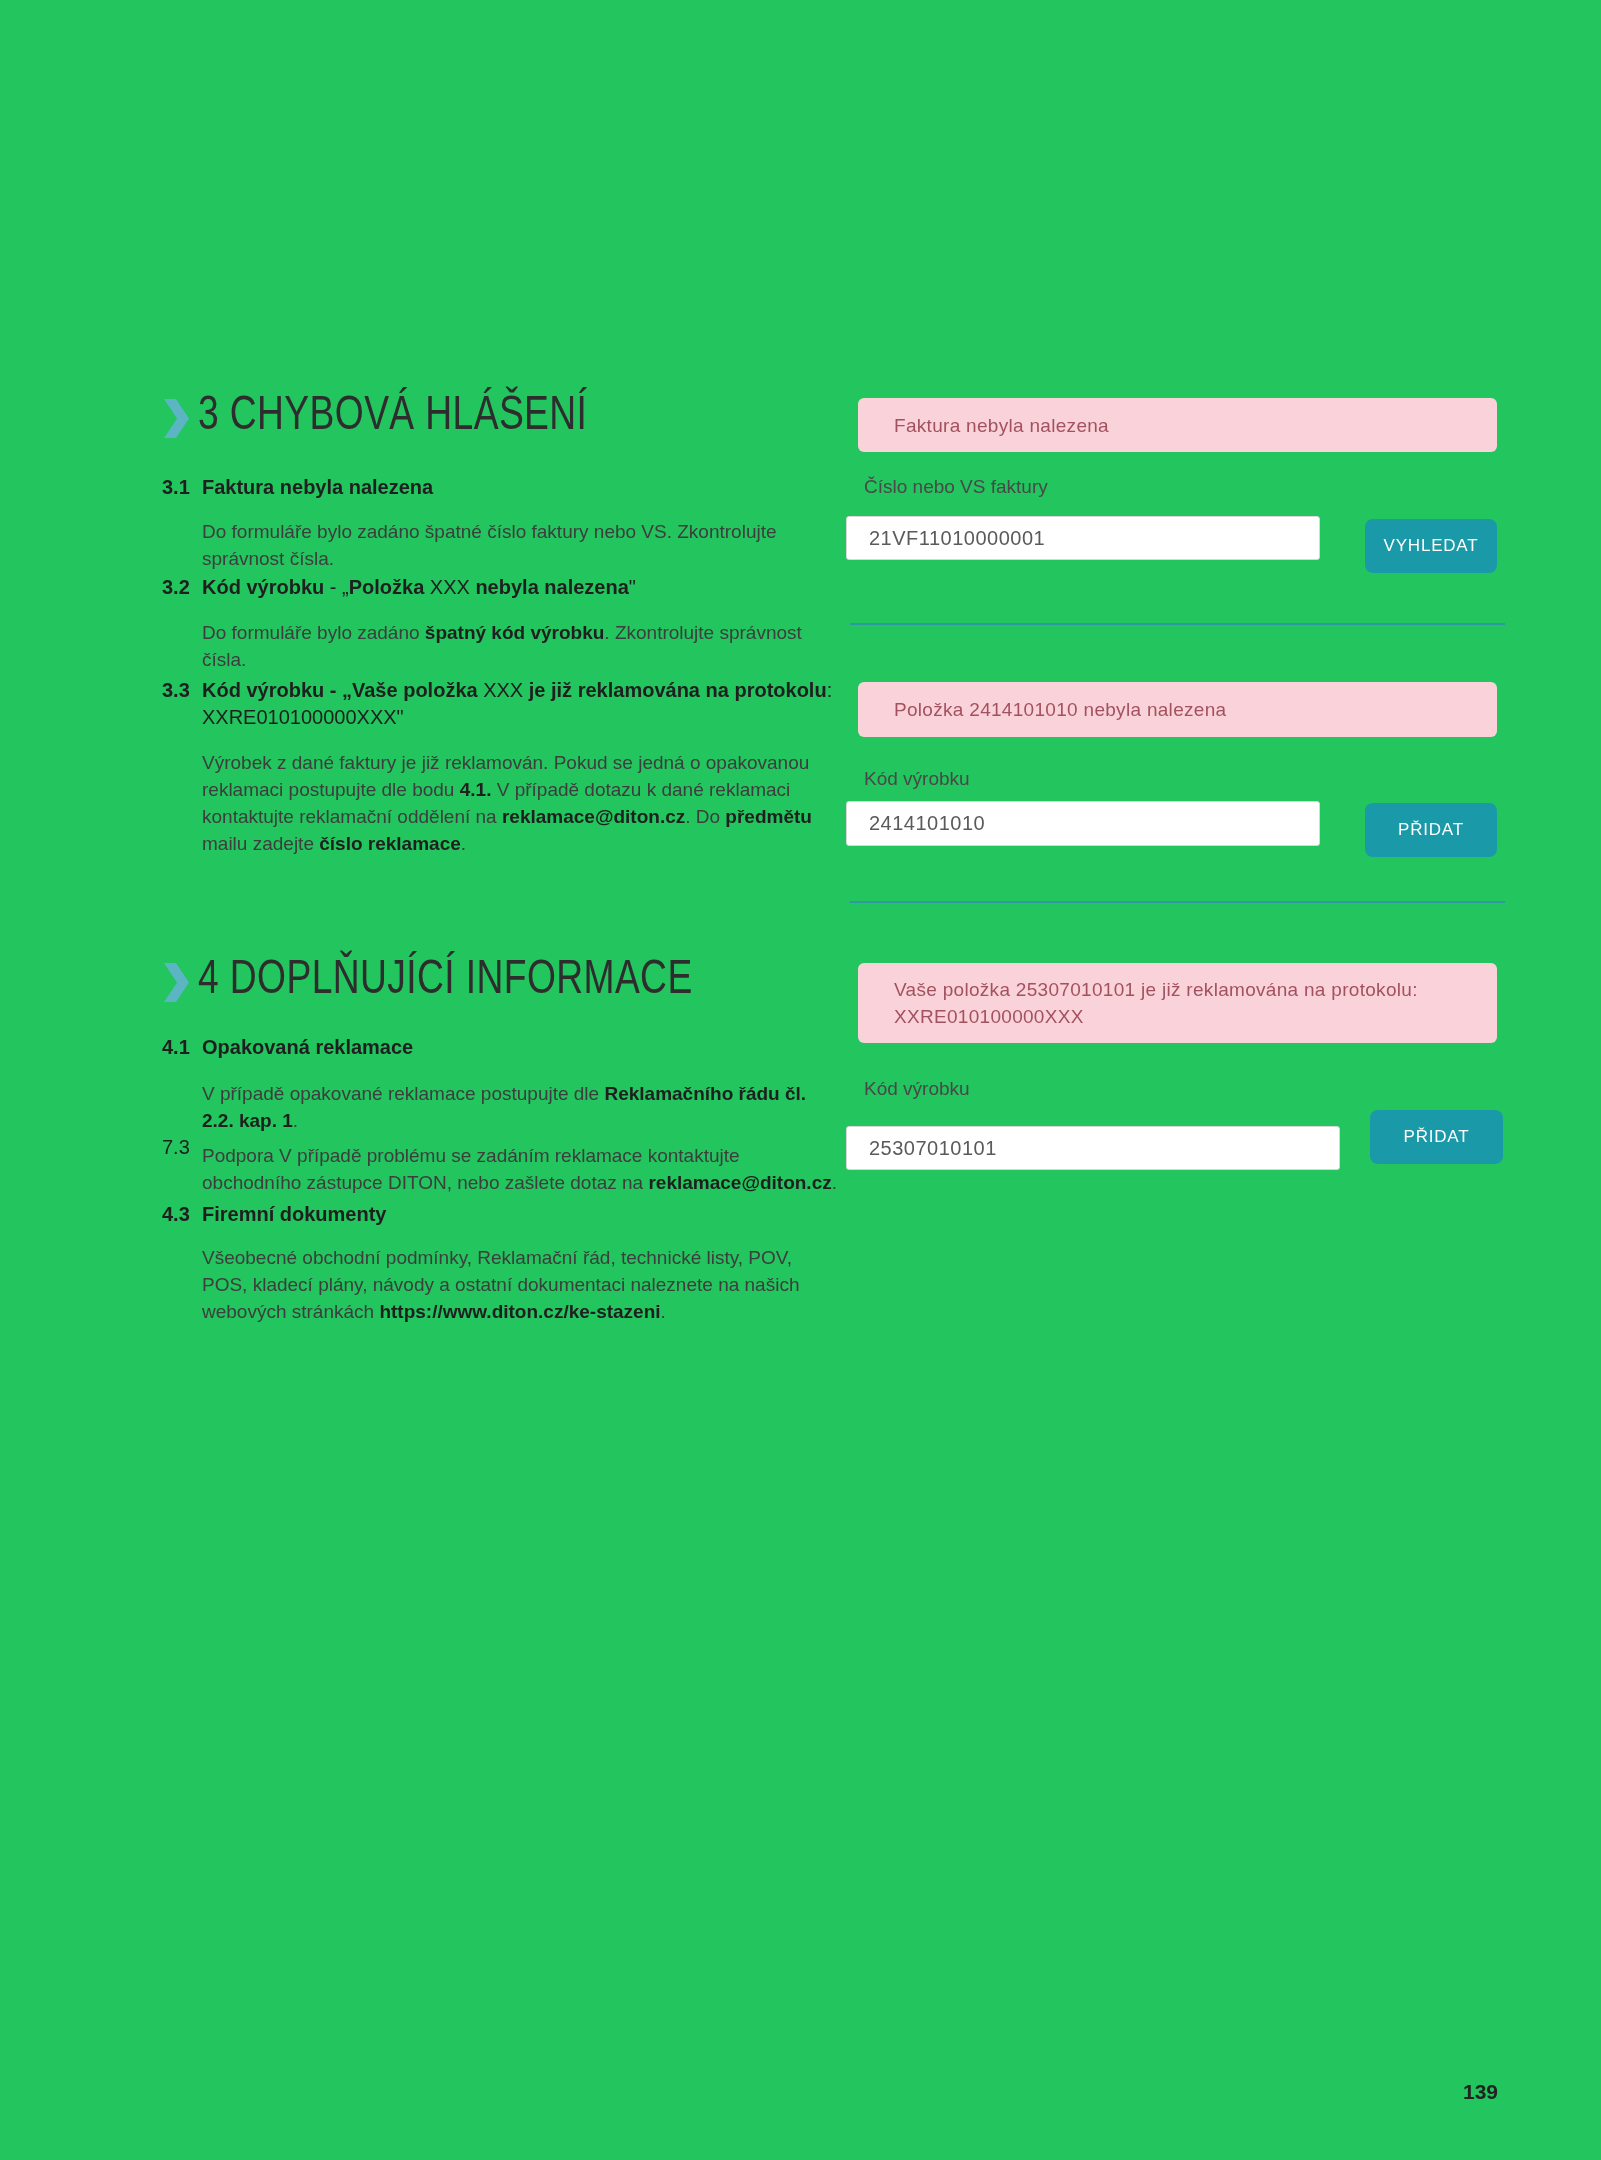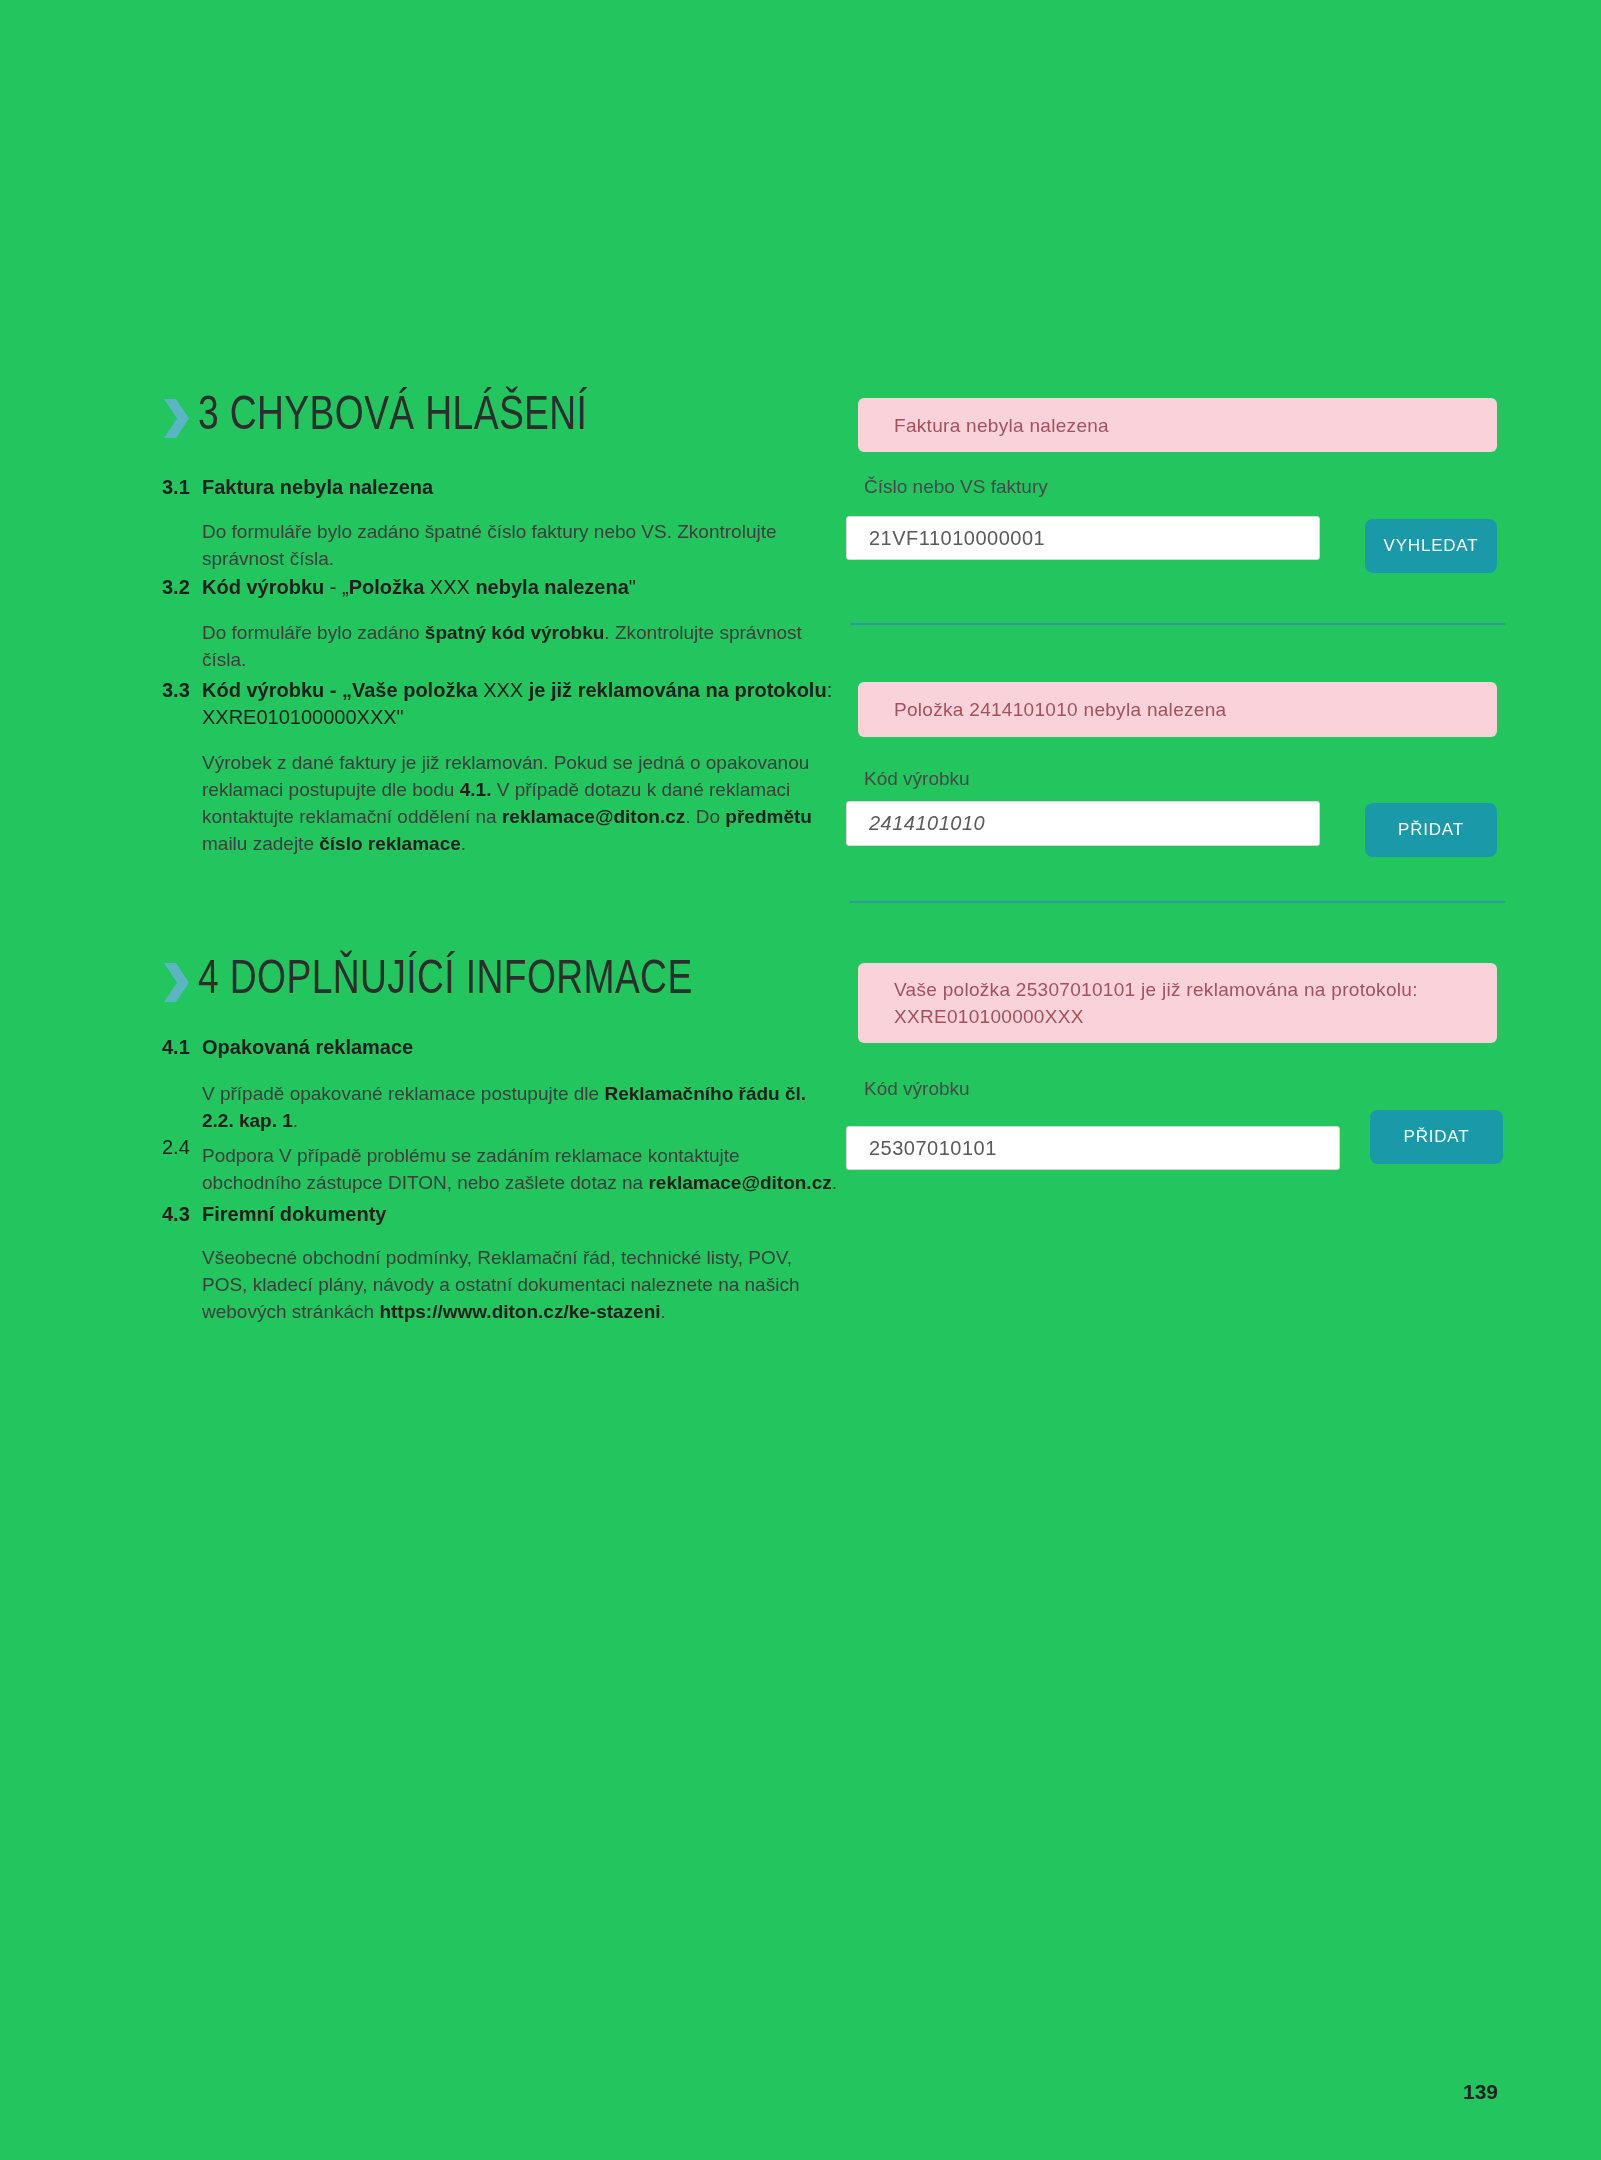--- a/index.html
+++ b/index.html
@@ -86,21 +86,21 @@
 
   <div class="inum b" style="top:1034px">4.1</div>
   <div class="ititle rich" style="top:1034px">
       <div class="tline"><span class="b">Opakovaná reklamace</span></div>
     </div>
   <div class="para rich" style="top:1072px">
       <div class="tline"><span>V případě opakované reklamace postupujte dle </span><span class="b">Reklamačního řádu čl.</span></div>
       <div class="tline"><span class="b">2.2. kap. 1</span><span>.</span></div>
     </div>
 
-  <div class="inum" style="top:1134px">2.4</div>
+  <div class="inum" style="top:1134px">7.3</div>
   <div class="para rich" style="top:1134px">
       <div class="tline"><span>Podpora V případě problému se zadáním reklamace kontaktujte</span></div>
       <div class="tline"><span>obchodního zástupce DITON, nebo zašlete dotaz na </span><span class="b">reklamace@diton.cz</span><span>.</span></div>
     </div>
 
   <div class="inum b" style="top:1201px">4.3</div>
   <div class="ititle rich" style="top:1201px">
       <div class="tline"><span class="b">Firemní dokumenty</span></div>
     </div>
   <div class="para rich" style="top:1236px">
@@ -114,21 +114,21 @@
   </div>
   <div class="flabel" style="top:476px">Číslo nebo VS faktury</div>
   <input class="finput" style="top: 516px;" value="21VF11010000001">
   <button class="fbutton" style="left:1365px;top:519px">VYHLEDAT</button>
   <div class="divider" style="top:623px"></div>
 
   <div class="banner" style="top:682px;height:55px">
     <div class="bline">Položka 2414101010 nebyla nalezena</div>
   </div>
   <div class="flabel" style="top:768px">Kód výrobku</div>
-  <input class="finput" style="top: 801px; height: 45px; font-style: italic;" value="2414101010">
+  <input class="finput" style="top: 801px; height: 45px;" value="2414101010">
   <button class="fbutton" style="left:1365px;top:803px">PŘIDAT</button>
   <div class="divider" style="top:901px"></div>
 
   <div class="banner" style="top:963px;height:80px">
     <div class="bline">Vaše položka 25307010101 je již reklamována na protokolu:</div>
     <div class="bline">XXRE010100000XXX</div>
   </div>
   <div class="flabel" style="top:1078px">Kód výrobku</div>
   <input class="finput" style="top: 1108px; width: 494px; margin-top: 18px;" value="25307010101">
   <button class="fbutton" style="left:1370px;top:1110px;width:133px">PŘIDAT</button>

